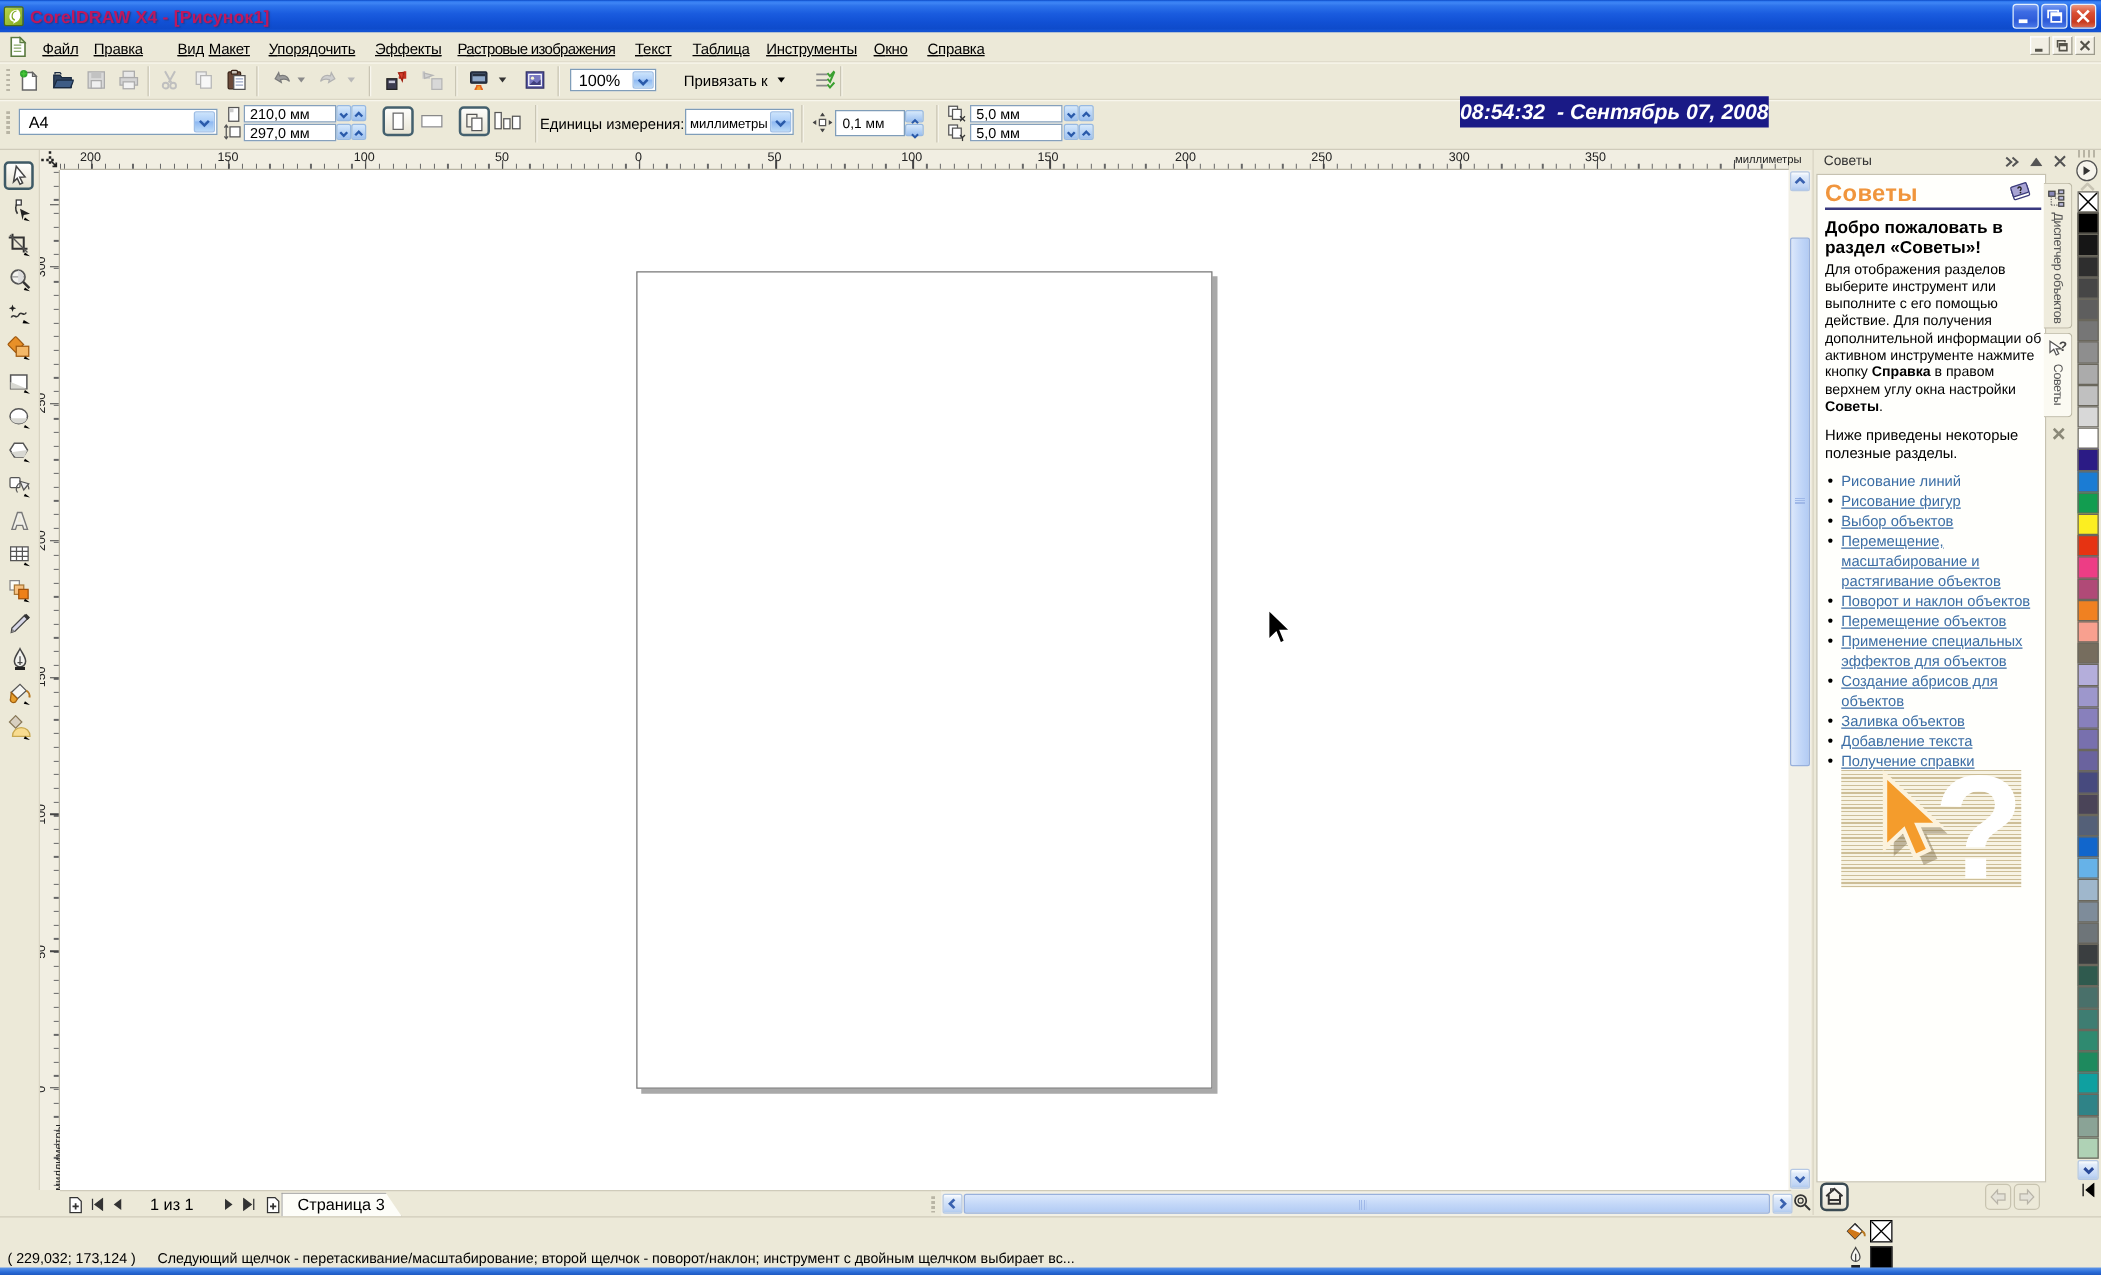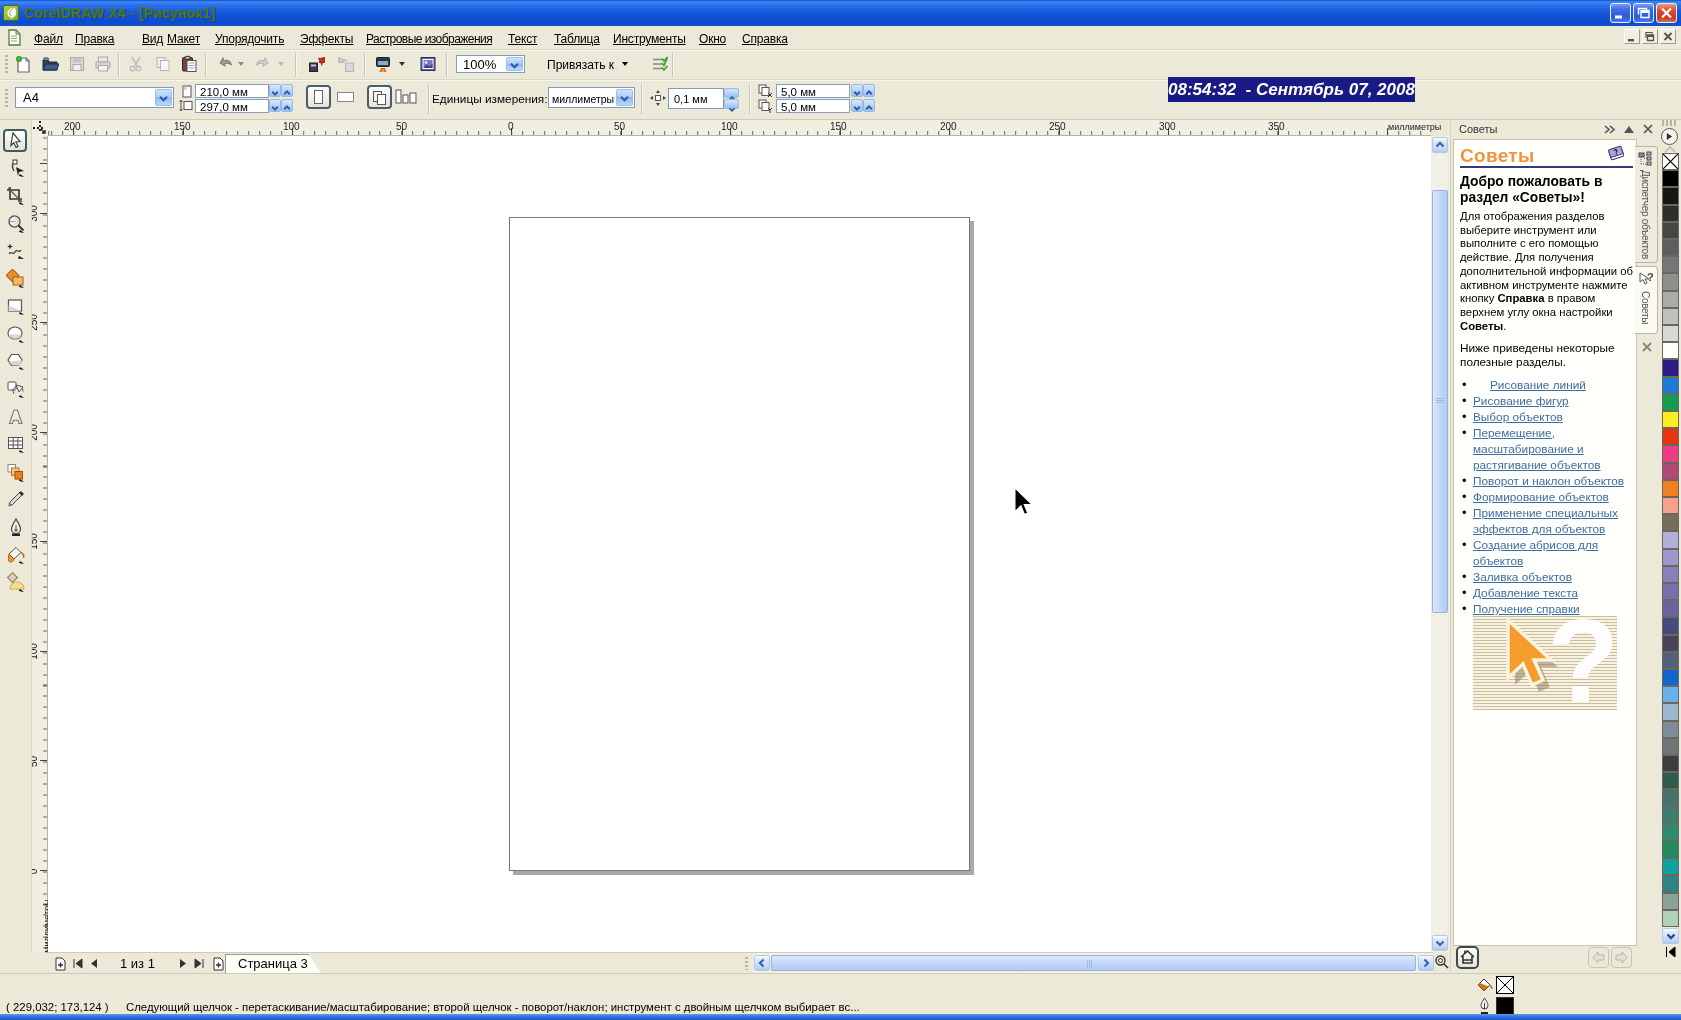--- a/index.html
+++ b/index.html
@@ -2,21 +2,21 @@
 <html><head><meta charset="utf-8">
 <style>
 html,body{margin:0;padding:0;width:1681px;height:1020px;overflow:hidden;background:#ECE9D8;font-family:"Liberation Sans",sans-serif;}
 *{box-sizing:border-box;}
 .abs{position:absolute;}
 #stage{position:relative;width:1681px;height:1020px;}
 
 #titlebar{left:0;top:0;width:1681px;height:26px;
 background:linear-gradient(180deg,#0A47C4 0%,#2E77EE 4%,#3F86F5 9%,#2D73EB 18%,#1A5CDF 42%,#1150D4 68%,#0E4BCB 88%,#1557D8 96%,#0C44BE 100%);}
 #tb-ico{left:3px;top:5px;width:16px;height:16px;background:linear-gradient(135deg,#B8D44A,#7EA821);border:1px solid #4D6B10;border-radius:2px;}
-#tb-title{left:24px;top:5px;color:#4d7c0f;font-size:14px;font-weight:bold;text-shadow:1px 1px 1px #1F3F94;letter-spacing:.2px;}
+#tb-title{left:24px;top:5px;color:#be185d;font-size:14px;font-weight:bold;text-shadow:1px 1px 1px #1F3F94;letter-spacing:.2px;}
 .capbtn{top:3px;width:21px;height:20px;border-radius:3px;border:1px solid #E5F0FC;color:#fff;font-size:11px;text-align:center;line-height:18px;}
 #btn-min{left:1610px;background:linear-gradient(180deg,#7A9CF0 0%,#3D6CE4 30%,#2E5BD8 70%,#4A79E8 100%);}
 #btn-max{left:1633px;background:linear-gradient(180deg,#7A9CF0 0%,#3D6CE4 30%,#2E5BD8 70%,#4A79E8 100%);}
 #btn-cls{left:1656px;background:linear-gradient(180deg,#ED9980 0%,#DA4F33 35%,#C83A1F 75%,#D86A50 100%);}
 
 #menubar{left:0;top:26px;width:1681px;height:24px;background:#ECE9D8;border-bottom:1px solid #DCD8C8;}
 #menu-doc{left:6px;top:29px;width:16px;height:17px;}
 .menu-item{top:32px;font-size:12px;color:#000;letter-spacing:-0.2px;text-decoration:underline;}
 .mdibtn{top:29px;width:16px;height:15px;background:#F2EFE4;border:1px solid #fff;border-right-color:#9C9A8C;border-bottom-color:#9C9A8C;color:#55534A;font-size:9px;text-align:center;line-height:13px;}
 
@@ -462,33 +462,33 @@
           <path d="M9.3 6.2c.8-1.4 2.8-.9 2.6.6-.1.9-1 1-1.3 1.8" fill="none" stroke="#222" stroke-width="1.1"></path>
           <circle cx="10.4" cy="9.9" r=".7" fill="#222"></circle>
         </g>
       </svg>
 <div style="position:absolute;left:9px;top:46px;width:173px;height:2px;background:#39397E"></div>
 <div style="position:absolute;left:9px;top:54px;width:172px;font-size:13.8px;font-weight:bold;line-height:15.8px;color:#000">Добро пожаловать в раздел «Советы»!</div>
 <div style="position:absolute;left:9px;top:90px;width:182px;font-size:11.3px;line-height:13.7px;color:#000;white-space:nowrap">Для отображения разделов<br>выберите инструмент или<br>выполните с его помощью<br>действие. Для получения<br>дополнительной информации об<br>активном инструменте нажмите<br>кнопку <b>Справка</b> в правом<br>верхнем углу окна настройки<br><b>Советы</b>.</div>
 <div style="position:absolute;left:9px;top:221px;width:174px;font-size:11.8px;line-height:14px;color:#000">Ниже приведены некоторые полезные разделы.</div>
 <div class="lnks" style="position:absolute;left:9px;top:258px;width:176px;height:245px;font-size:11.8px">
         <span style="position:absolute;left:2px;top:-1px;font-size:13px">•</span>
-        <span class="lnk" style="position:absolute;left:30px;top:0px;color:#3C6EA5;text-decoration:underline">Рисование линий</span>
+        <span class="lnk" style="position:absolute;left:13px;top:0px;color:#3C6EA5;">Рисование линий</span>
 <span style="position:absolute;left:2px;top:15px;font-size:13px">•</span>
         <span class="lnk" style="position:absolute;left:13px;top:16px;color:#3C6EA5;text-decoration:underline">Рисование фигур</span>
 <span style="position:absolute;left:2px;top:31px;font-size:13px">•</span>
         <span class="lnk" style="position:absolute;left:13px;top:32px;color:#3C6EA5;text-decoration:underline">Выбор объектов</span>
 <span style="position:absolute;left:2px;top:47px;font-size:13px">•</span>
         <span class="lnk" style="position:absolute;left:13px;top:48px;color:#3C6EA5;text-decoration:underline">Перемещение,</span>
 <span class="lnk" style="position:absolute;left:13px;top:64px;color:#3C6EA5;text-decoration:underline">масштабирование и</span>
 <span class="lnk" style="position:absolute;left:13px;top:80px;color:#3C6EA5;text-decoration:underline">растягивание объектов</span>
 <span style="position:absolute;left:2px;top:95px;font-size:13px">•</span>
         <span class="lnk" style="position:absolute;left:13px;top:96px;color:#3C6EA5;text-decoration:underline">Поворот и наклон объектов</span>
 <span style="position:absolute;left:2px;top:111px;font-size:13px">•</span>
-        <span class="lnk" style="position:absolute;left:13px;top:112px;color:#3C6EA5;text-decoration:underline">Формирование объектов</span>
+        <span class="lnk" style="position:absolute;left:13px;top:112px;color:#3C6EA5;text-decoration:underline">Перемещение объектов</span>
 <span style="position:absolute;left:2px;top:127px;font-size:13px">•</span>
         <span class="lnk" style="position:absolute;left:13px;top:128px;color:#3C6EA5;text-decoration:underline">Применение специальных</span>
 <span class="lnk" style="position:absolute;left:13px;top:144px;color:#3C6EA5;text-decoration:underline">эффектов для объектов</span>
 <span style="position:absolute;left:2px;top:159px;font-size:13px">•</span>
         <span class="lnk" style="position:absolute;left:13px;top:160px;color:#3C6EA5;text-decoration:underline">Создание абрисов для</span>
 <span class="lnk" style="position:absolute;left:13px;top:176px;color:#3C6EA5;text-decoration:underline">объектов</span>
 <span style="position:absolute;left:2px;top:191px;font-size:13px">•</span>
         <span class="lnk" style="position:absolute;left:13px;top:192px;color:#3C6EA5;text-decoration:underline">Заливка объектов</span>
 <span style="position:absolute;left:2px;top:207px;font-size:13px">•</span>
         <span class="lnk" style="position:absolute;left:13px;top:208px;color:#3C6EA5;text-decoration:underline">Добавление текста</span>

